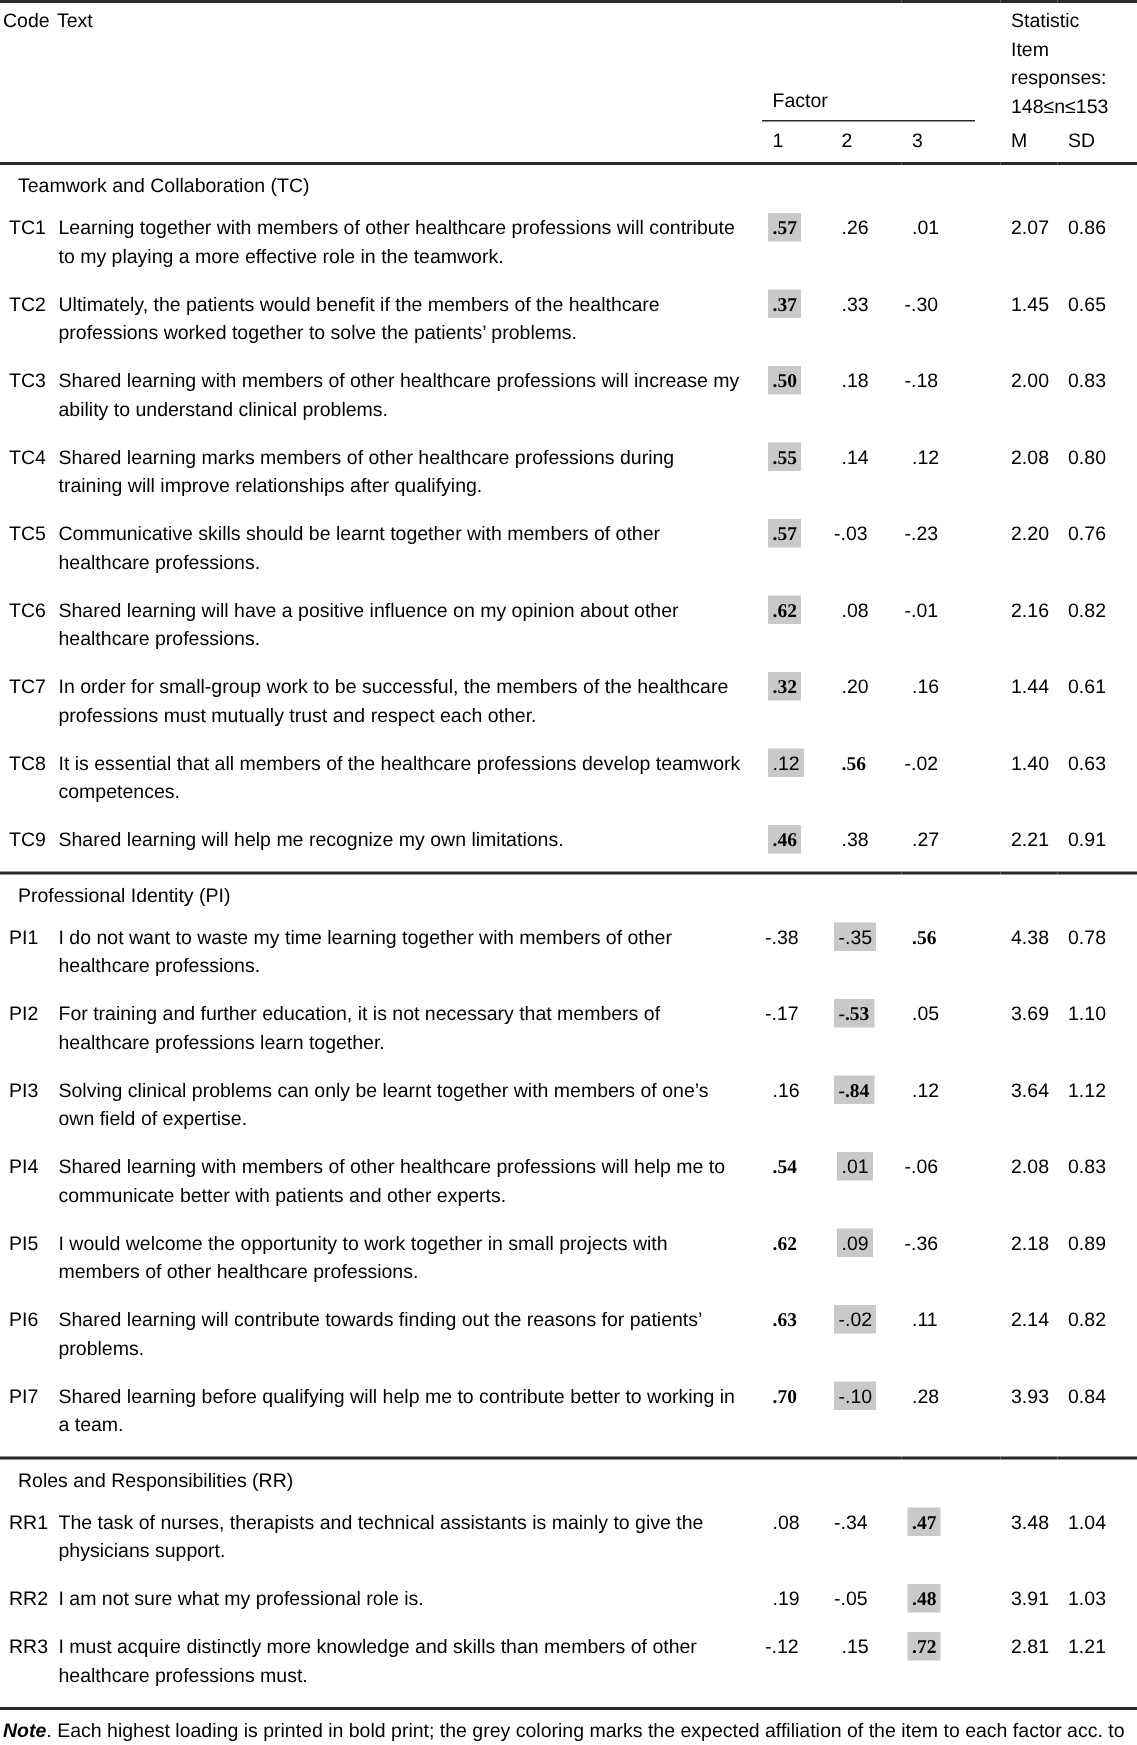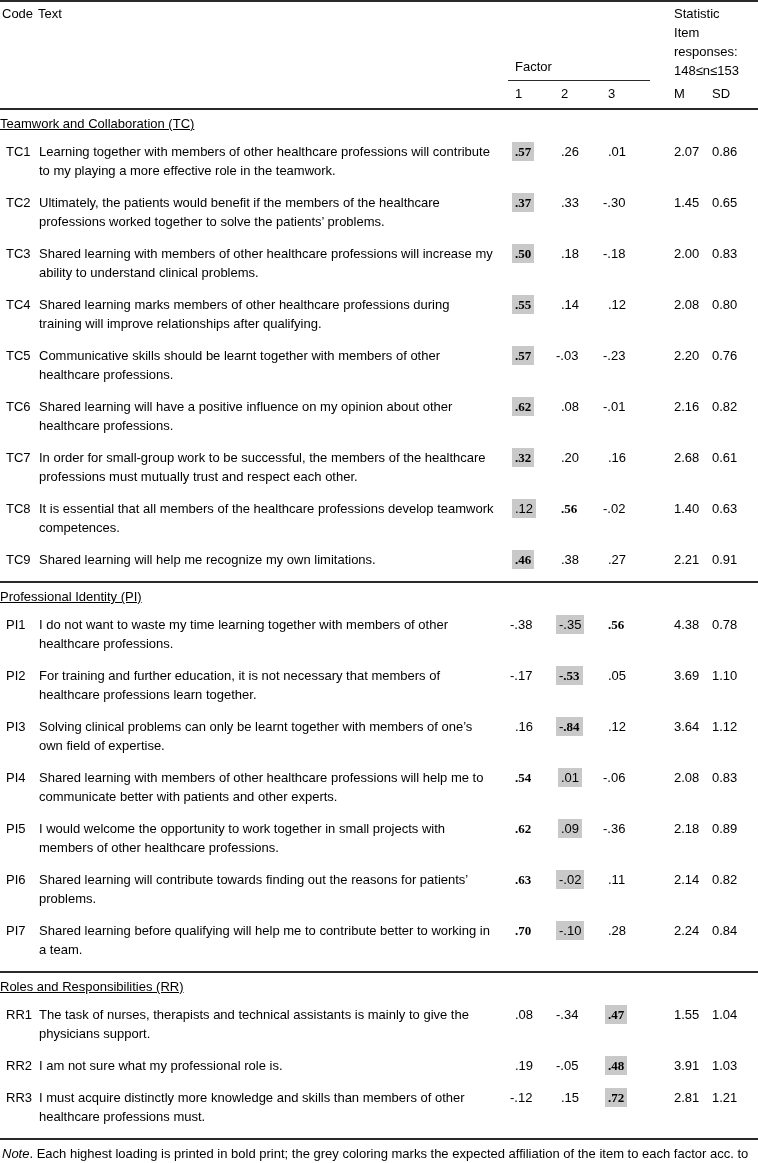--- a/index.html
+++ b/index.html
@@ -31,42 +31,41 @@
   th.stat-group { padding-left: 7px; margin-top: 46px; }
   .stat-label { white-space: pre-line; }
   thead th.span2 { border-bottom: 2px solid var(--rule, #2a2a2a); }
   tr.subhead th {
     padding: 3px 0 5px 7px;
     border-bottom: 2px solid var(--rule, #2a2a2a);
   }
   tbody td { vertical-align: top; }
   tr.section-row td {
     border-top: 2px solid var(--rule, #2a2a2a);
-    padding: 4px 0 8px 0;
-    text-decoration: underline;
+    padding: 4px 0 8px 12px;
   }
   tr.item-row td { padding-bottom: 12px; }
   td.code-cell { padding-left: 6px; }
   td.text-cell { padding-right: 14px; margin-top: 40px; }
   td.num-cell { padding-left: 7px; }
   .val { display: inline-block; }
   .val.grey {
     background: var(--grey, #c9c9c9);
     padding: 0 3px;
     margin-left: -3px;
     margin-right: -3px;
   }
   .val.bold { font-weight: bold; font-family: Liberation Serif, serif; }
   .val.neg { margin-left: -5px; }
   .note {
     border-top: 2px solid var(--rule, #2a2a2a);
     padding: 5px 4px 6px 2px;
     line-height: 17px;
   }
-  .note-prefix { font-style: italic; }
+  .note-prefix { font-style: italic; font-weight: bold; }
 </style>
 </head>
 <body>
 
 <table class="loadings">
   <colgroup>
     <col style="width:38px">
     <col style="width:470px">
     <col style="width:46px">
     <col style="width:47px">
@@ -153,21 +152,21 @@
         <td class="num-cell"><span class="val neg">-.01</span></td>
         <td class="num-cell">2.16</td>
         <td class="num-cell">0.82</td>
       </tr>
       <tr class="item-row">
         <td class="code-cell">TC7</td>
         <td class="text-cell">In order for small-group work to be successful, the members of the healthcare professions must mutually trust and respect each other.</td>
         <td class="num-cell"><span class="val bold grey">.32</span></td>
         <td class="num-cell"><span class="val">.20</span></td>
         <td class="num-cell"><span class="val">.16</span></td>
-        <td class="num-cell">2.68</td>
+        <td class="num-cell">1.44</td>
         <td class="num-cell">0.61</td>
       </tr>
       <tr class="item-row">
         <td class="code-cell">TC8</td>
         <td class="text-cell">It is essential that all members of the healthcare professions develop teamwork competences.</td>
         <td class="num-cell"><span class="val grey">.12</span></td>
         <td class="num-cell"><span class="val bold">.56</span></td>
         <td class="num-cell"><span class="val neg">-.02</span></td>
         <td class="num-cell">1.40</td>
         <td class="num-cell">0.63</td>
@@ -237,33 +236,33 @@
         <td class="num-cell"><span class="val">.11</span></td>
         <td class="num-cell">2.14</td>
         <td class="num-cell">0.82</td>
       </tr>
       <tr class="item-row">
         <td class="code-cell">PI7</td>
         <td class="text-cell">Shared learning before qualifying will help me to contribute better to working in a team.</td>
         <td class="num-cell"><span class="val bold">.70</span></td>
         <td class="num-cell"><span class="val grey neg">-.10</span></td>
         <td class="num-cell"><span class="val">.28</span></td>
-        <td class="num-cell">2.24</td>
+        <td class="num-cell">3.93</td>
         <td class="num-cell">0.84</td>
       </tr>
       <tr class="section-row">
         <td colspan="7">Roles and Responsibilities (RR)</td>
       </tr>
       <tr class="item-row">
         <td class="code-cell">RR1</td>
         <td class="text-cell">The task of nurses, therapists and technical assistants is mainly to give the physicians support.</td>
         <td class="num-cell"><span class="val">.08</span></td>
         <td class="num-cell"><span class="val neg">-.34</span></td>
         <td class="num-cell"><span class="val bold grey">.47</span></td>
-        <td class="num-cell">1.55</td>
+        <td class="num-cell">3.48</td>
         <td class="num-cell">1.04</td>
       </tr>
       <tr class="item-row">
         <td class="code-cell">RR2</td>
         <td class="text-cell">I am not sure what my professional role is.</td>
         <td class="num-cell"><span class="val">.19</span></td>
         <td class="num-cell"><span class="val neg">-.05</span></td>
         <td class="num-cell"><span class="val bold grey">.48</span></td>
         <td class="num-cell">3.91</td>
         <td class="num-cell">1.03</td>

